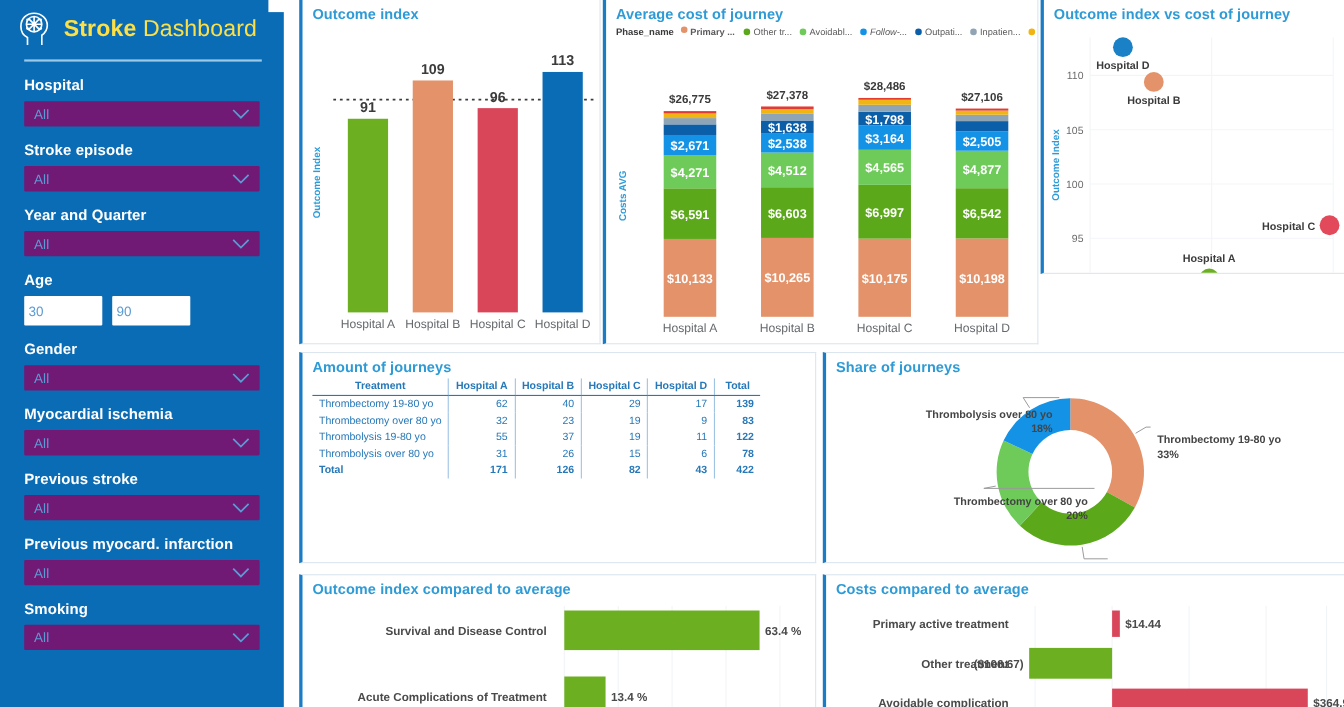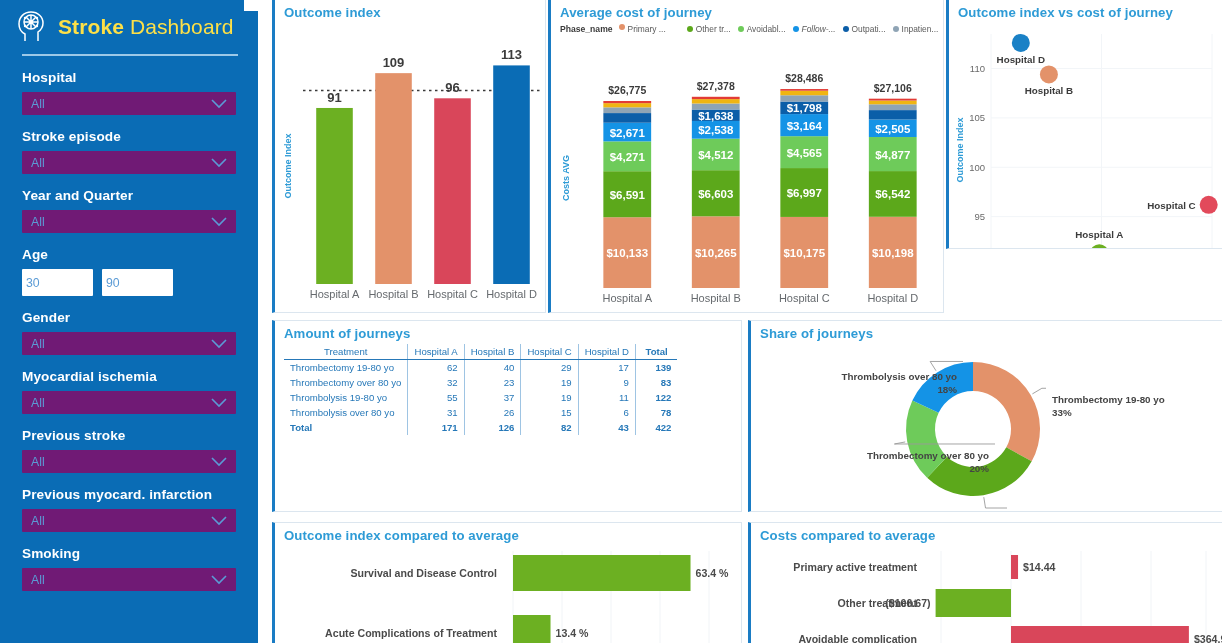--- a/index.html
+++ b/index.html
@@ -58,21 +58,21 @@
   }
   .axis-title { fill: #2E9BD6; font-size: 9px; font-weight: bold; }
   .cat-label { font-size: 11px; fill: #666a6e; }
   .val-label { font-size: 13px; font-weight: bold; fill: #3b3b3b; }
 
   
   table.journeys { border-collapse: collapse; margin: 3px 0 0 9px; }
   table.journeys th, table.journeys td {
     font-size: 9.6px; color: #2678b8; padding: 2px 6px; white-space: nowrap;
   }
-  table.journeys thead th { font-weight: normal; text-align: center; border-bottom: 1.5px solid #2678b8; }
+  table.journeys thead th { font-weight: bold; text-align: center; border-bottom: 1.5px solid #2678b8; }
   table.journeys thead th.tl { text-align: center; }
   table.journeys td.num { text-align: right; }
   table.journeys td.rl { text-align: left; }
   table.journeys .sep { border-left: 1px solid #9ec4e3; }
   table.journeys tr.total td { font-weight: bold; }
   table.journeys td.tot, table.journeys th.tot { font-weight: bold; }
   .notch { position:absolute; background:#fff; }
 </style>
 </head>
 <body>
@@ -220,21 +220,21 @@
         <rect x="218.21" y="45.40983606557376" width="36.58" height="218.59016393442624" fill="#0A6CB5"></rect>
         <text x="236.5" y="39.40983606557376" class="val-label" text-anchor="middle">113</text>
         <text x="236.5" y="278" class="cat-label" text-anchor="middle">Hospital D</text>
       </svg>
   </div>
 
   <div class="panel" id="p-avgcost" style="left:548px; top:-1px; width:396px; height:314px;">
     <div class="panel-title">Average cost of journey</div>
     <div id="avg-legend" style="position:absolute;left:9px;top:22px;width:385px;height:14px;display:flex;align-items:center;">
         <span style="font-size: 8.6px; font-weight: bold; color: rgb(59, 59, 59); margin-right: 6px; white-space: nowrap;">Phase_name</span>
-        <span style="display: inline-flex; align-items: flex-start; margin-right: 21px; white-space: nowrap;">
+        <span style="display: inline-flex; align-items: flex-start; margin-right: 8px; white-space: nowrap; font-weight: bold;">
           <span style="width: 6px; height: 6px; border-radius: 50%; margin-right: 3px; background: rgb(227, 146, 106);"></span>
           <span style="font-size: 8.4px; color: rgb(90, 90, 90);">Primary ...</span>
         </span>
         <span style="display: inline-flex; align-items: center; margin-right: 7px; white-space: nowrap;">
           <span style="width: 6px; height: 6px; border-radius: 50%; margin-right: 3px; background: rgb(92, 168, 27);"></span>
           <span style="font-size: 8.4px; color: rgb(90, 90, 90);">Other tr...</span>
         </span>
         <span style="display: inline-flex; align-items: center; margin-right: 7px; white-space: nowrap;">
           <span style="width: 6px; height: 6px; border-radius: 50%; margin-right: 3px; background: rgb(110, 203, 90);"></span>
           <span style="font-size: 8.4px; color: rgb(90, 90, 90);">Avoidabl...</span>

